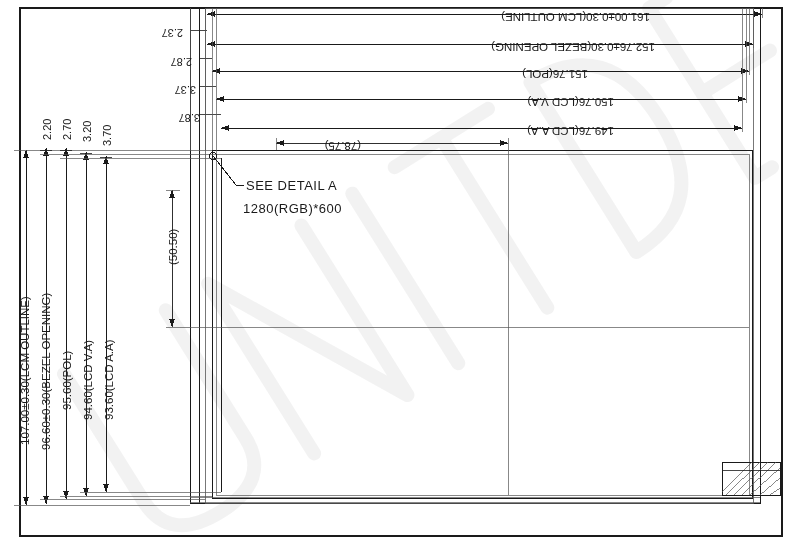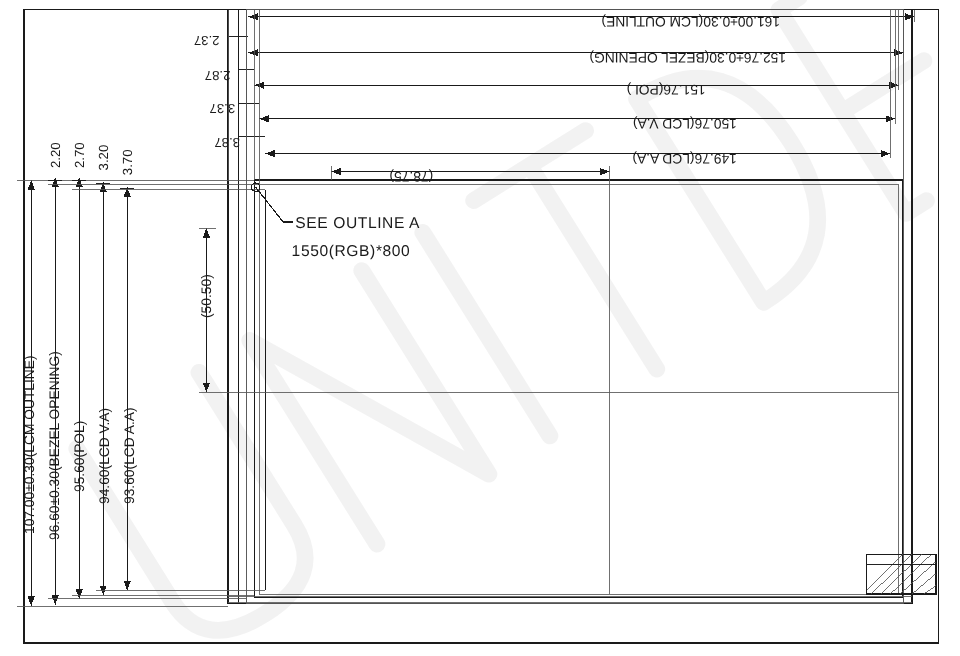--- a/index.html
+++ b/index.html
@@ -195,16 +195,16 @@
 
   <div class="lbl rot90ccw" style="left:20px; top:445px; font-size:11.5px;">107.00±0.30(LCM OUTLINE)</div>
   <div class="lbl rot90ccw" style="left:41px; top:450px; font-size:11.5px;">96.60±0.30(BEZEL OPENING)</div>
   <div class="lbl rot90ccw" style="left:62px; top:410px; font-size:11.5px;">95.60(POL)</div>
   <div class="lbl rot90ccw" style="left:83px; top:420px; font-size:11.5px;">94.60(LCD V.A)</div>
   <div class="lbl rot90ccw" style="left:104px; top:420px; font-size:11.5px;">93.60(LCD A.A)</div>
 
   <div class="lbl rot180" style="left:361px; top:151px; font-size:11.5px;">(78.75)</div>
   <div class="lbl rot90ccw" style="left:168px; top:265px; font-size:11.5px;">(50.50)</div>
 
-  <div class="lbl" style="left:246px; top:179px; font-size:13px; letter-spacing:0.5px;">SEE OUTLINE A</div>
-  <div class="lbl" style="left:243px; top:202px; font-size:13px; letter-spacing:0.5px;">1550(RGB)*800</div>
+  <div class="lbl" style="left:246px; top:179px; font-size:13px; letter-spacing:0.5px;">SEE DETAIL A</div>
+  <div class="lbl" style="left:243px; top:202px; font-size:13px; letter-spacing:0.5px;">1280(RGB)*600</div>
 
 </div>
 
 </body></html>

